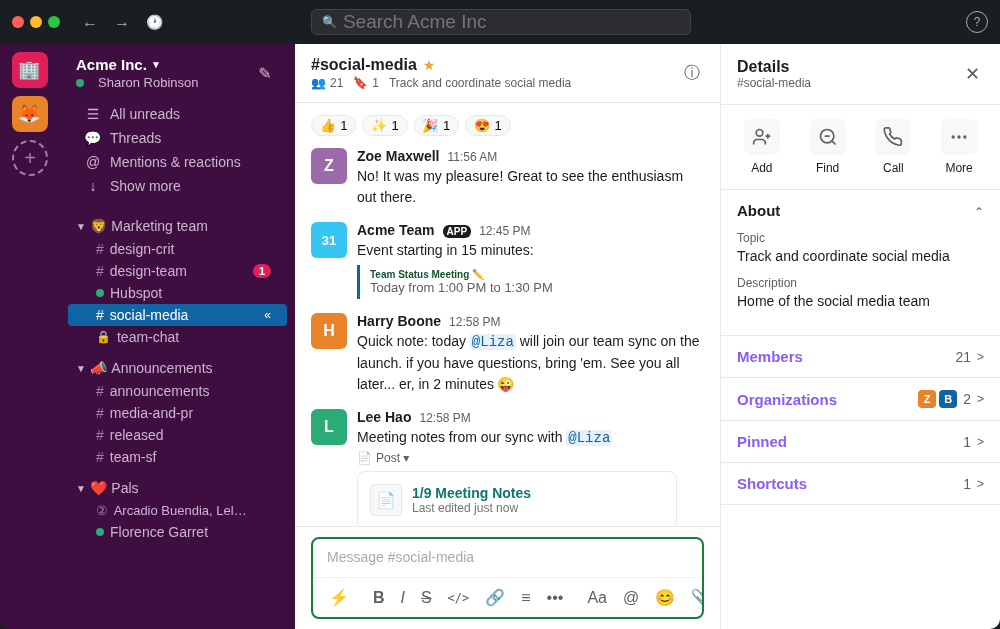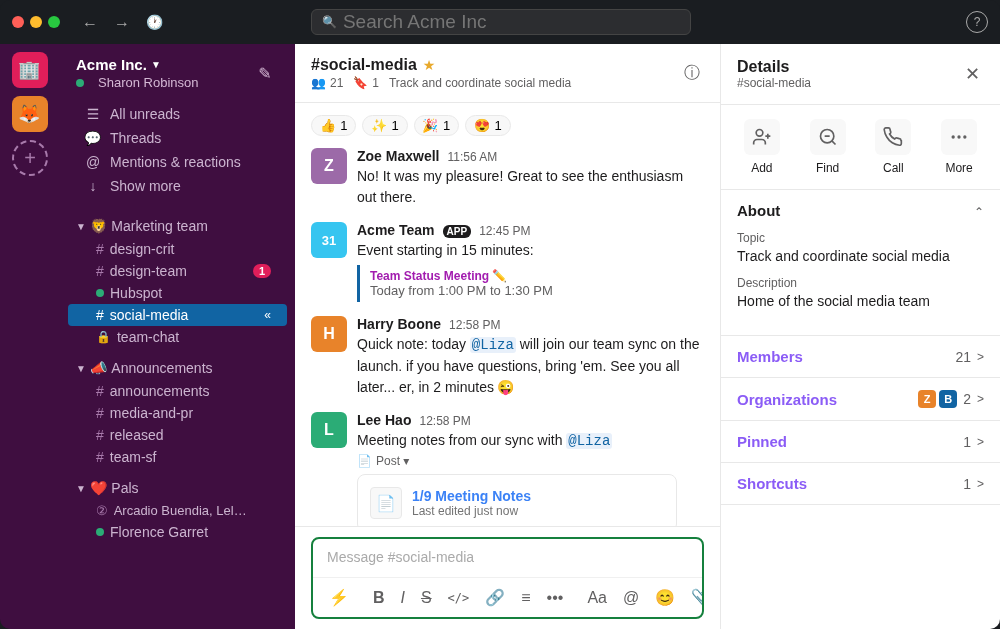--- a/index.html
+++ b/index.html
@@ -79,28 +79,28 @@
     .av-lee { background: #2bac76; }
     .message-body { flex: 1; }
     .message-header { display: flex; align-items: baseline; gap: 8px; }
     .sender-name { font-weight: 700; font-size: 14px; color: #1d1c1d; }
     .app-badge { background: #1d1c1d; color: #fff; font-size: 10px; padding: 1px 4px; border-radius: 6px; font-weight: 700; }
     .timestamp { font-size: 12px; color: #616061; }
     .message-text { font-size: 14px; color: #1d1c1d; line-height: 1.5; margin-top: 2px; }
     .mention { color: #1164a3; background: #e8f0fa; padding: 0 2px; border-radius: 3px; font-family: Liberation Mono, monospace; }
 
     .meeting-card { border-left: 3px solid #1164a3; padding: 4px 10px; margin-top: 4px; }
-    .meeting-title { color: #a21caf; font-size: 12px; font-weight: 600; cursor: pointer; }
+    .meeting-title { color: #14532d; font-size: 10px; font-weight: 600; cursor: pointer; }
     .meeting-time { font-size: 13px; color: #616061; }
 
     .post-label { font-size: 12px; color: #616061; display: flex; align-items: center; gap: 4px; margin-top: 2px; cursor: pointer; }
     .post-card { border: 1px solid #e8e8e8; border-radius: 8px; padding: 12px; margin-top: 6px; display: flex; align-items: center; gap: 10px; cursor: pointer; max-width: 320px; }
     .post-icon { width: 32px; height: 32px; background: #f8f8f8; border: 1px solid #e8e8e8; border-radius: 4px; display: flex; align-items: center; justify-content: center; font-size: 16px; flex-shrink: 0; }
     .post-info { flex: 1; }
-    .post-title { font-size: 14px; font-weight: 600; color: #3b82f6; }
+    .post-title { font-size: 14px; font-weight: 600; color: #0f766e; }
     .post-subtitle { font-size: 12px; color: #737373; }
 
     
     .message-input-area { border-top: 1px solid #e8e8e8; padding: 10px 16px; flex-shrink: 0; }
     .input-box { border: 2px solid #15803d; border-radius: 8px; overflow: hidden; }
     .input-field { padding: 10px 14px; font-size: 14px; color: #888; min-height: 38px; cursor: text; }
     .input-toolbar { display: flex; align-items: center; gap: 4px; padding: 6px 10px; border-top: 1px solid #f0f0f0; }
     .toolbar-btn { background: none; border: none; color: #616061; cursor: pointer; font-size: 16px; padding: 4px 6px; border-radius: 4px; display: flex; align-items: center; justify-content: center; }
     .toolbar-divider { width: 1px; height: 18px; background: #e8e8e8; margin: 0 2px; }
 

